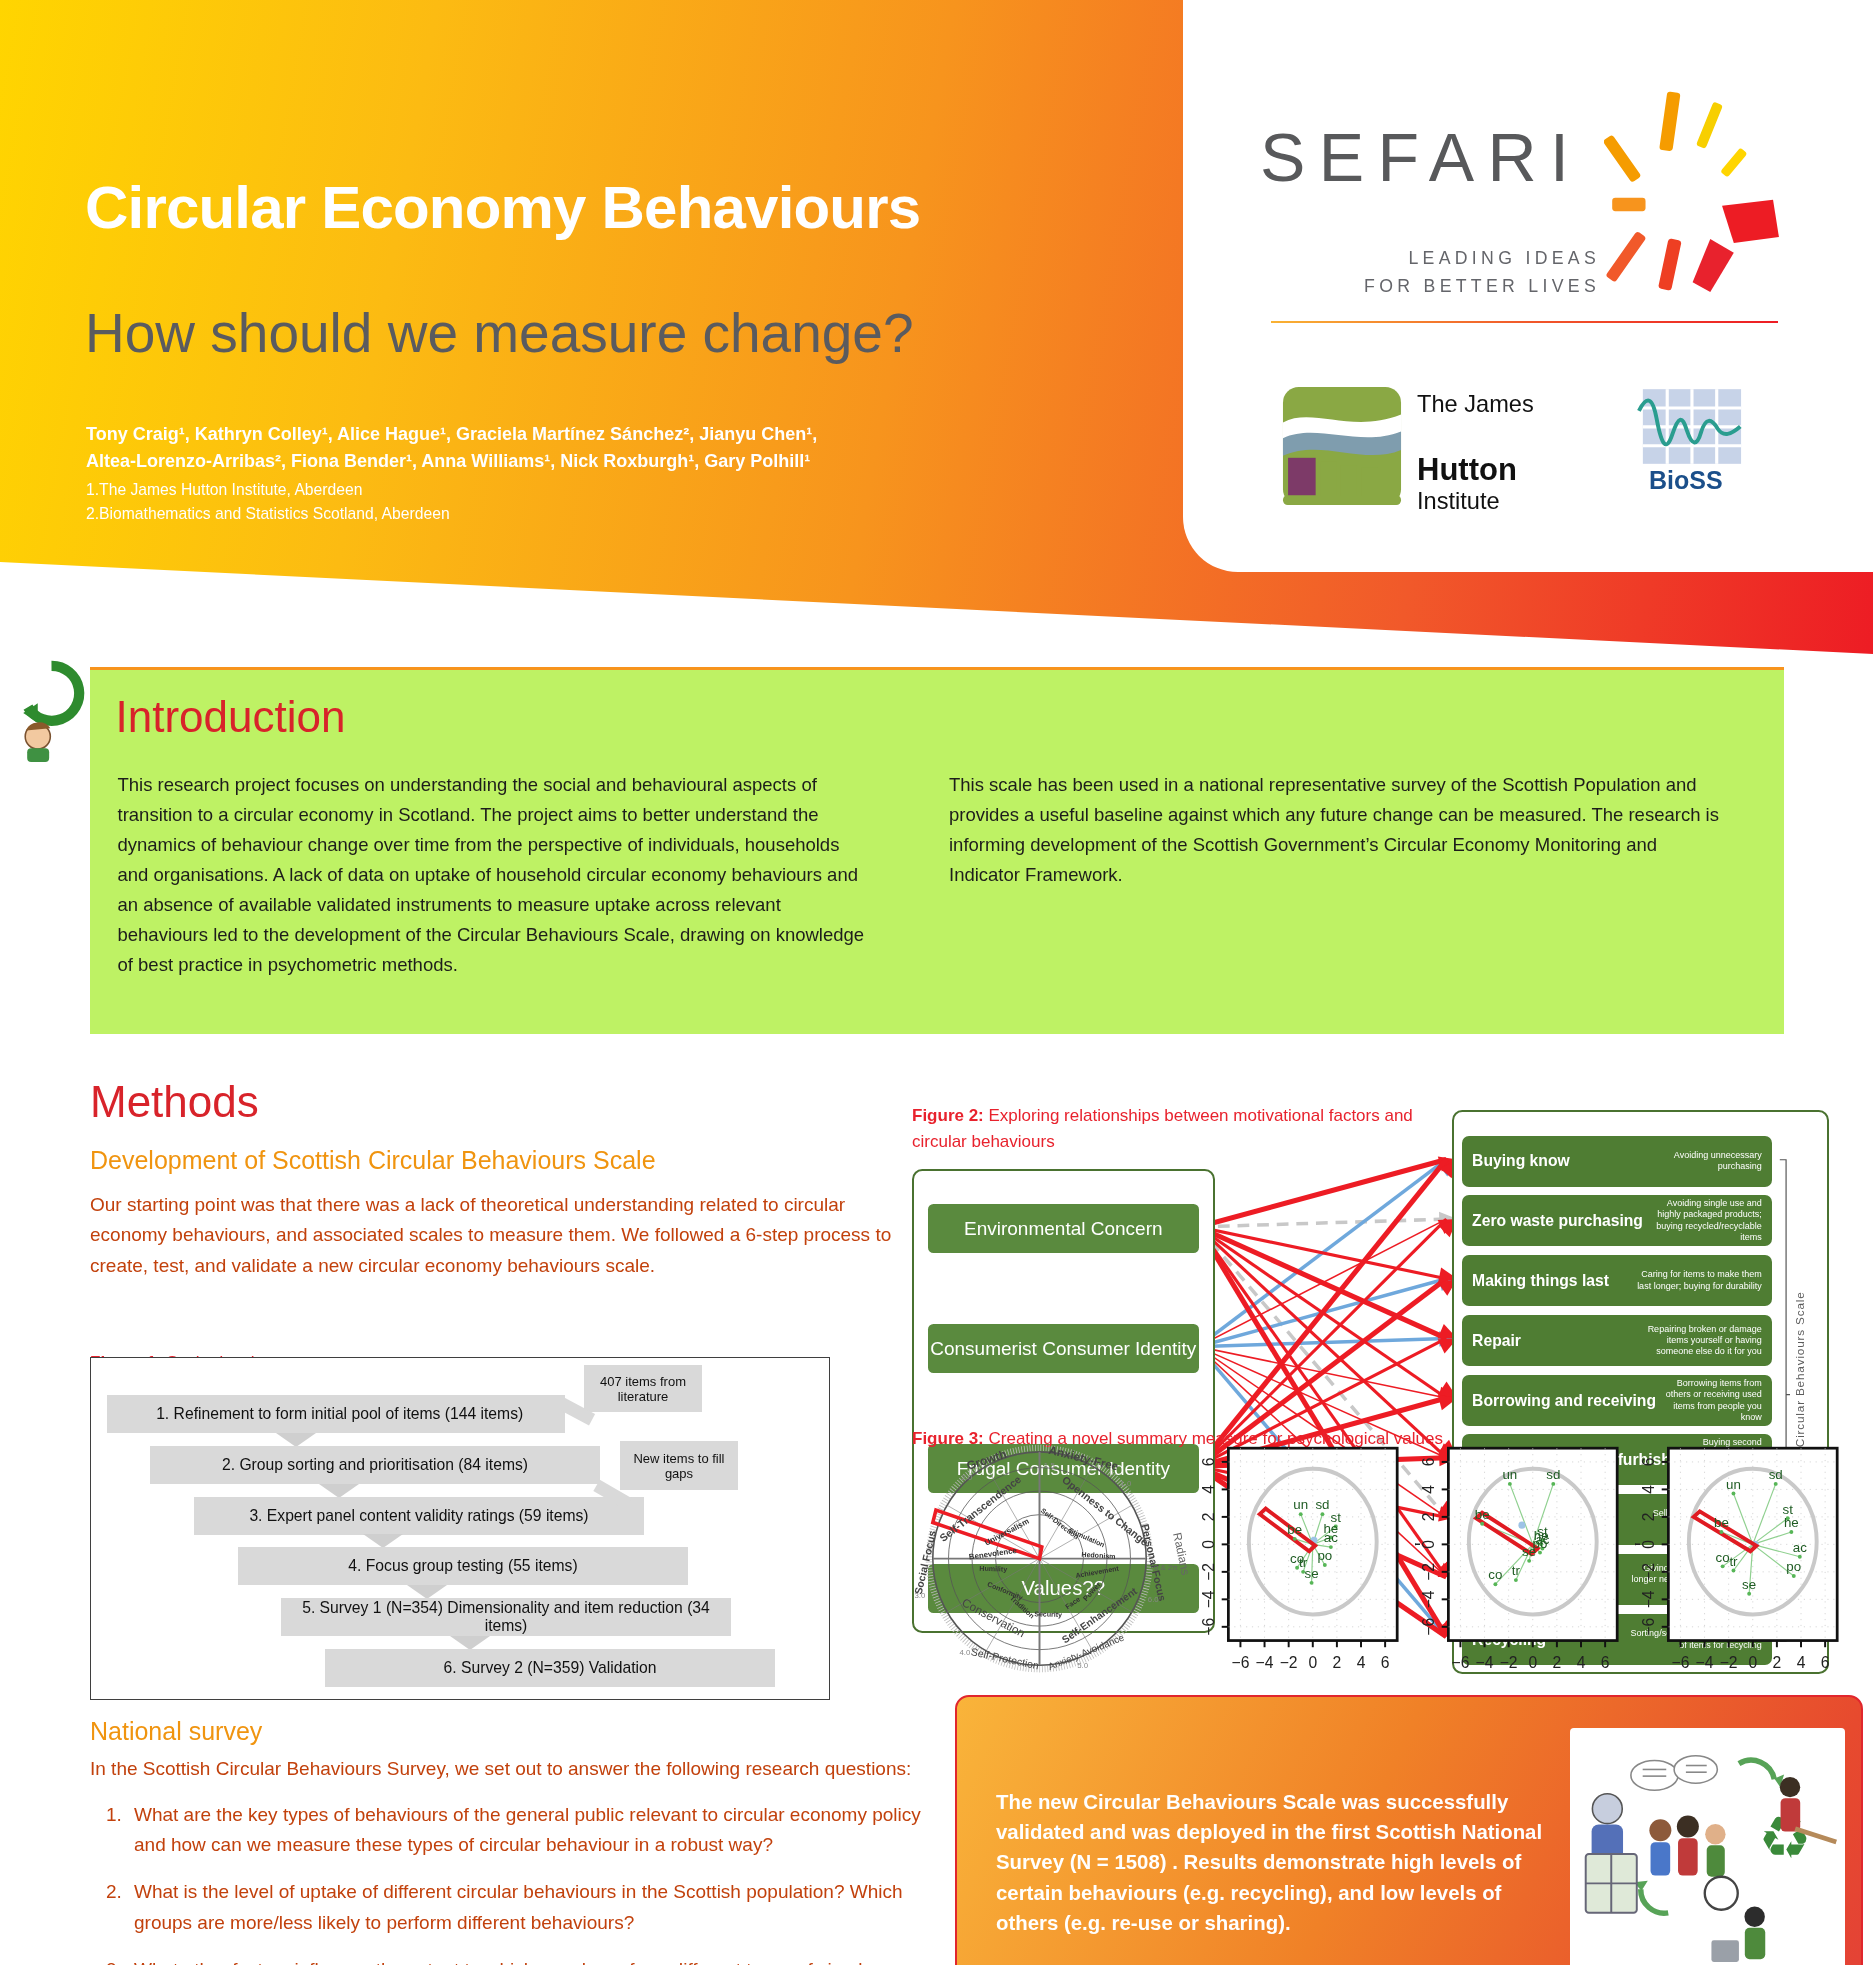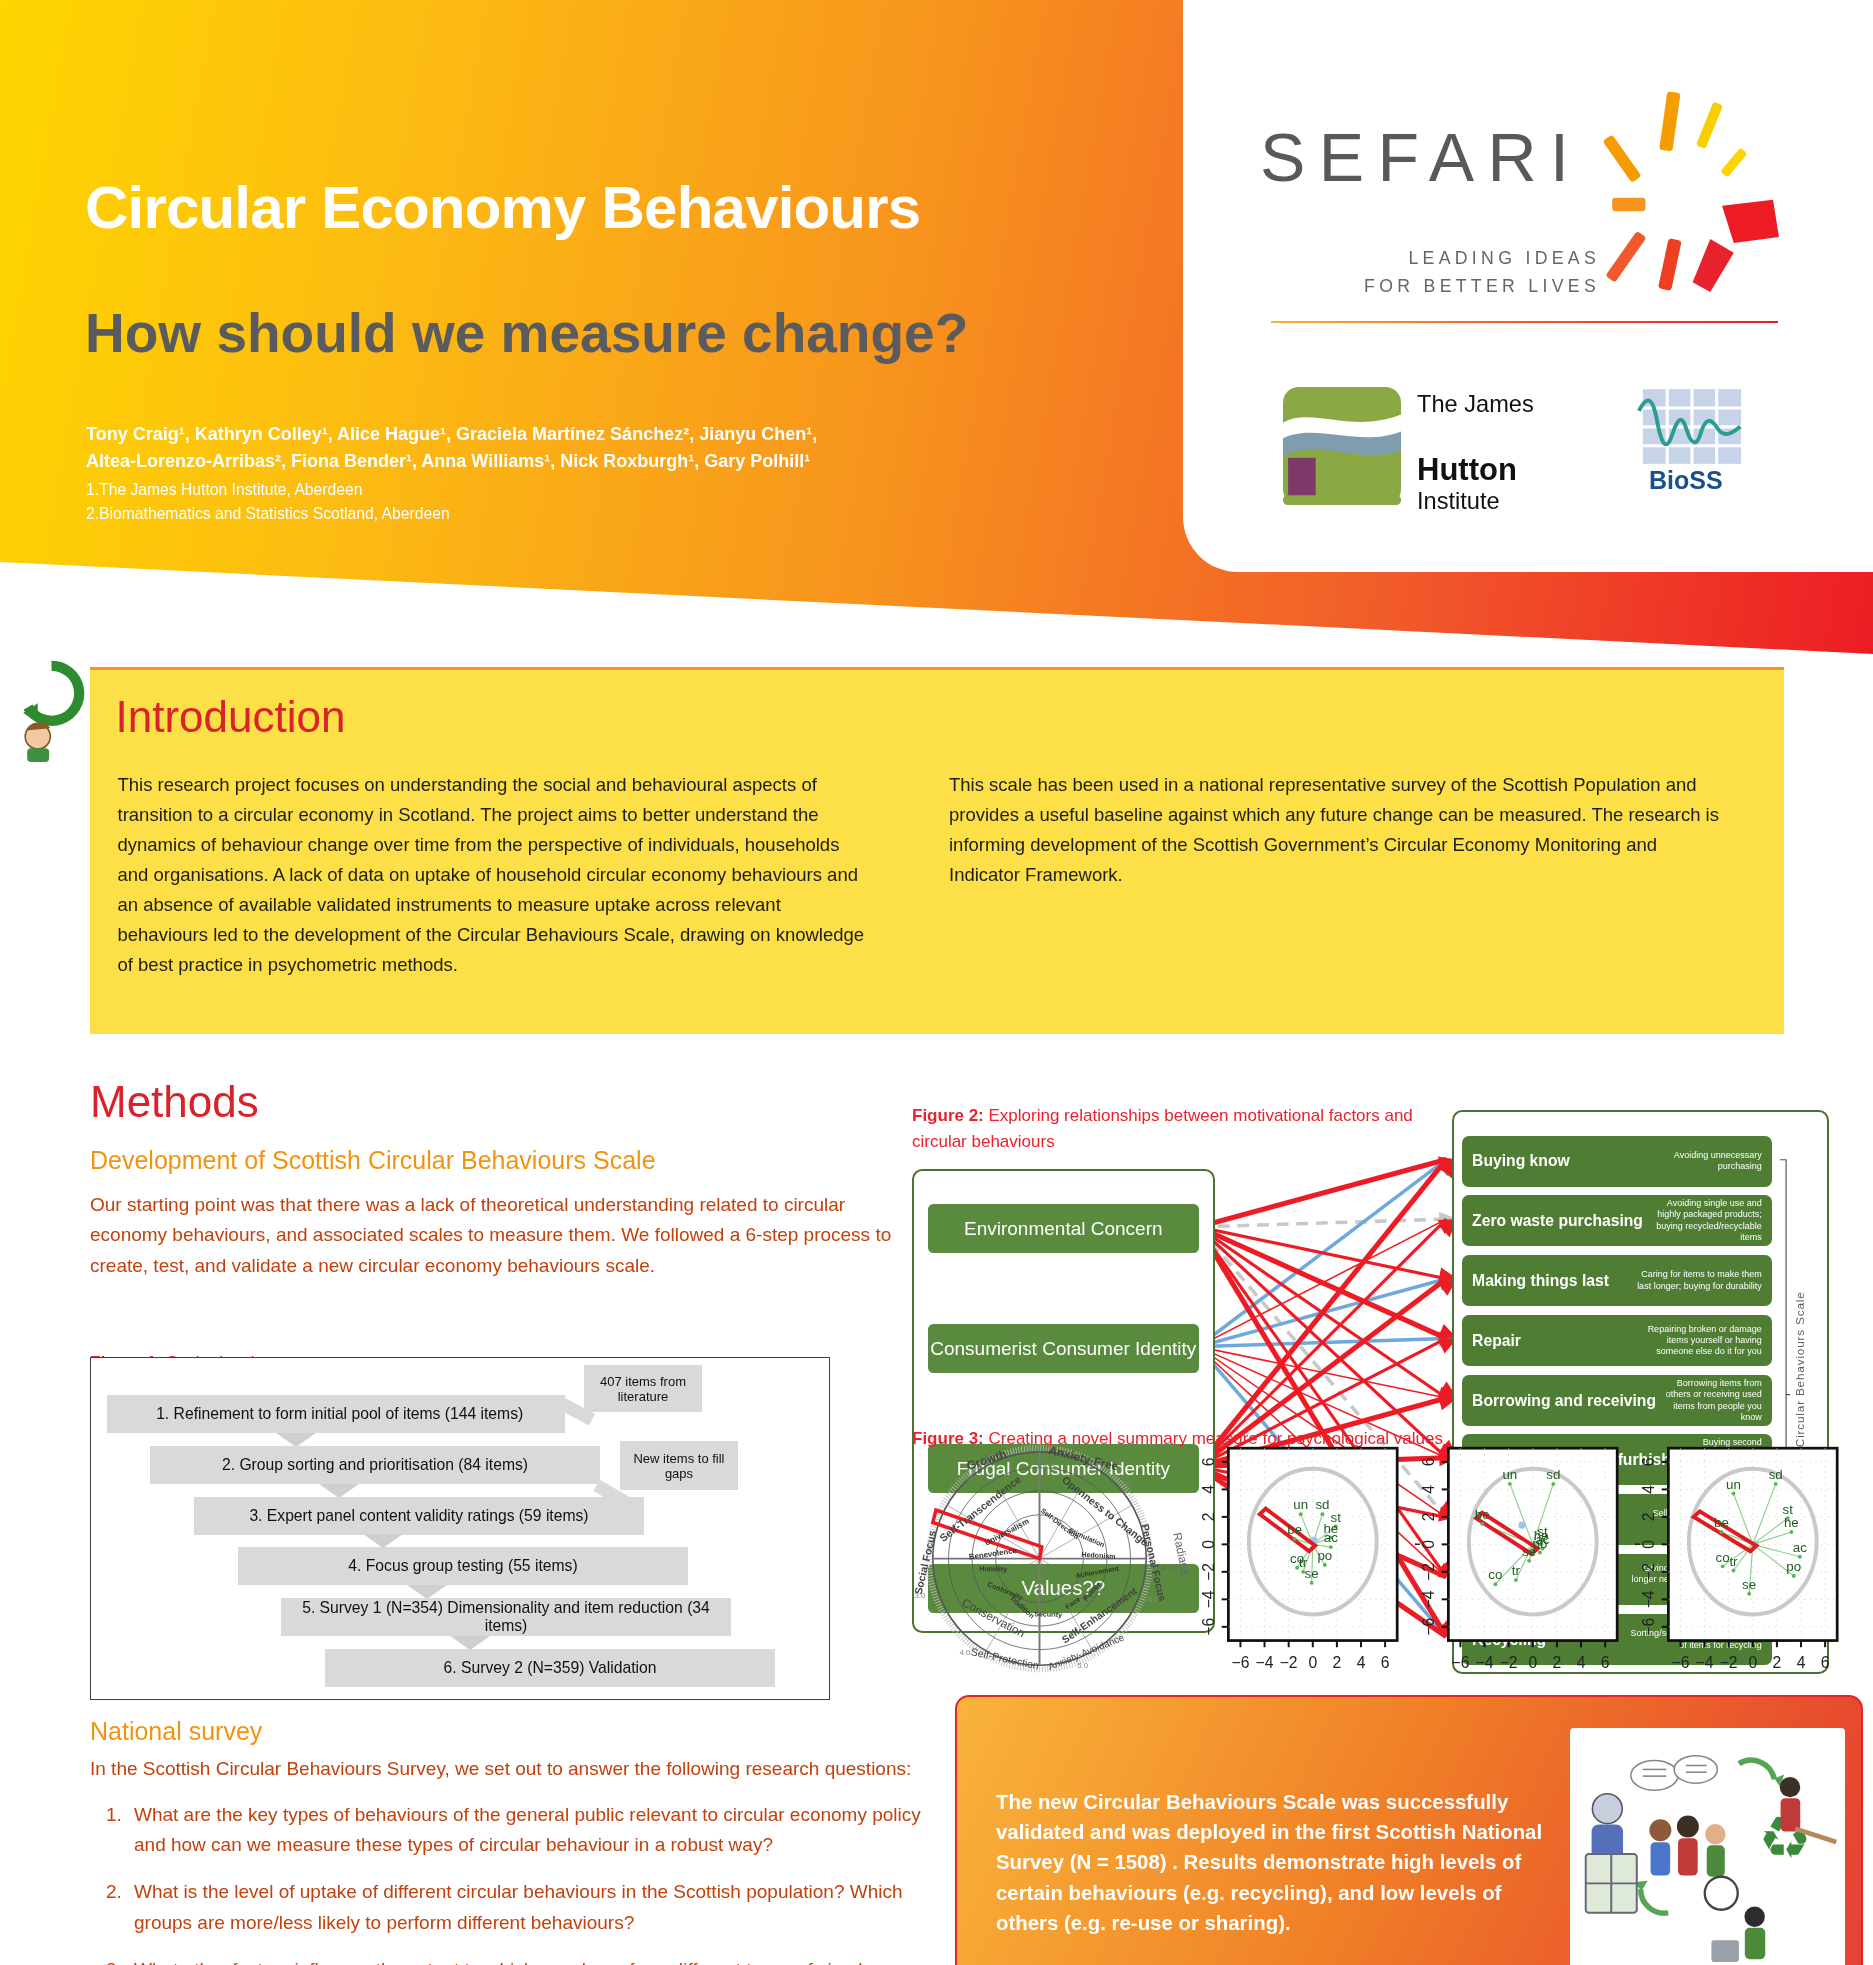--- a/index.html
+++ b/index.html
@@ -12,25 +12,25 @@
      clip-path:polygon(0 0,100% 0,100% 654px,0 562px);}
   .header-card{left:1183px;top:0;width:691px;height:572px;background:#fff;border-bottom-left-radius:55px;}
   .sefari-word{left:1260px;top:118px;font-size:68px;font-weight:400;color:#58595b;letter-spacing:13.4px;}
   .sefari-tag{left:1297px;width:303px;text-align:right;font-size:17.7px;letter-spacing:4.3px;color:#64656a;}
   .hdr-divider{left:1271px;top:321px;width:507px;height:2px;background:linear-gradient(90deg,#f9b233,#f1592a,#ed1c24);}
   .hutton-text{left:1417px;top:391px;color:#111;line-height:1.12;}
   .hutton-text .l1,.hutton-text .l3{font-size:23.6px;}
   .hutton-text .l2{font-size:31px;font-weight:bold;margin-top:36px;}
   .bioss-word{left:1649px;top:466px;font-size:25px;font-weight:bold;color:#1b4f8a;}
   .h-title{left:85px;top:173px;font-size:60px;font-weight:bold;color:#ffffff;letter-spacing:-0.8px;}
-  .h-sub{left:85px;top:301px;font-size:55px;font-weight:bold;color:#5a5b5f;}
+  .h-sub{left:85px;top:301px;font-size:55px;font-weight:normal;color:#5a5b5f;}
   .authors{left:86px;top:421px;font-size:18px;font-weight:bold;color:#fff;line-height:1.5;}
   .affil{font-size:15.7px;color:#fff;}
   
-  .intro-box{left:90px;top:667px;width:1694px;height:364px;background:#fde047;border-top:3.9px solid #f7941d;}
+  .intro-box{left:90px;top:667px;width:1694px;height:364px;background:#bef264;border-top:3.9px solid #f7941d;}
   .sec-head{font-size:44px;color:#d8232a;}
   .body-col{font-size:18.5px;line-height:1.62;color:#1d1d1b;}
   
   .gray-body{font-size:19px;line-height:1.6;color:#c2410c;}
   .sub-orange{font-size:25px;color:#f0940f;}
   .fig-cap{font-size:17px;color:#e8222d;margin-top:24px;}
   .fig-cap b{font-weight:bold;}
   .f1box{left:90px;top:1357px;width:738px;height:341px;border:1.2px solid #3f3f3f;background:#fff;}
   .f1step{position:absolute;width:450px;height:38px;background:#d9d9d9;display:flex;align-items:center;justify-content:center;
           font-size:15.7px;color:#111;text-align:center;}

